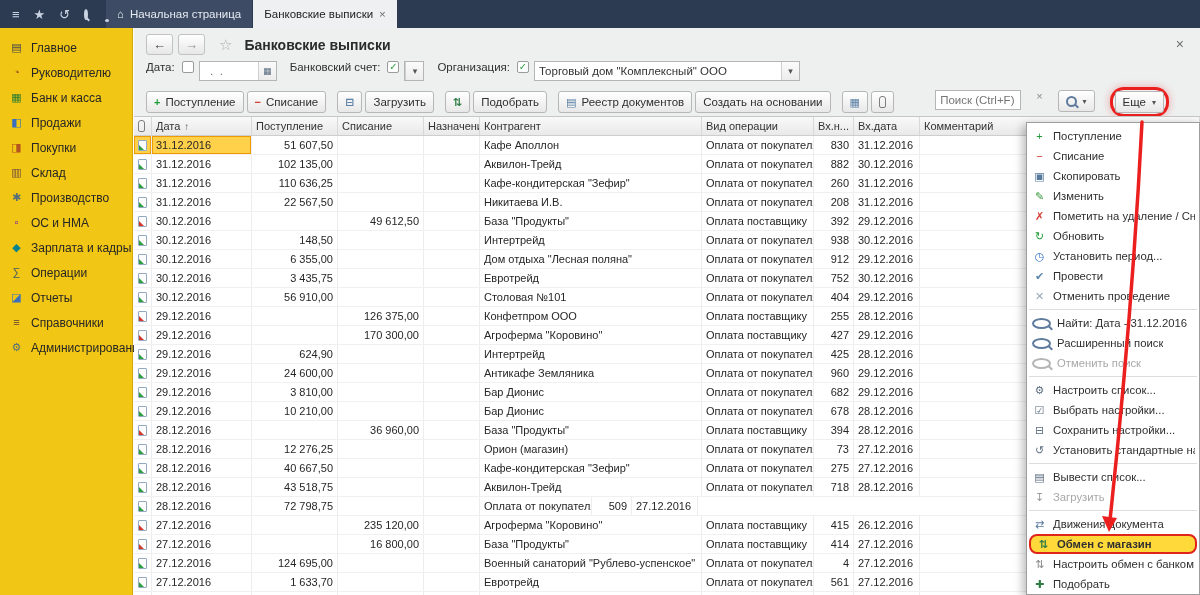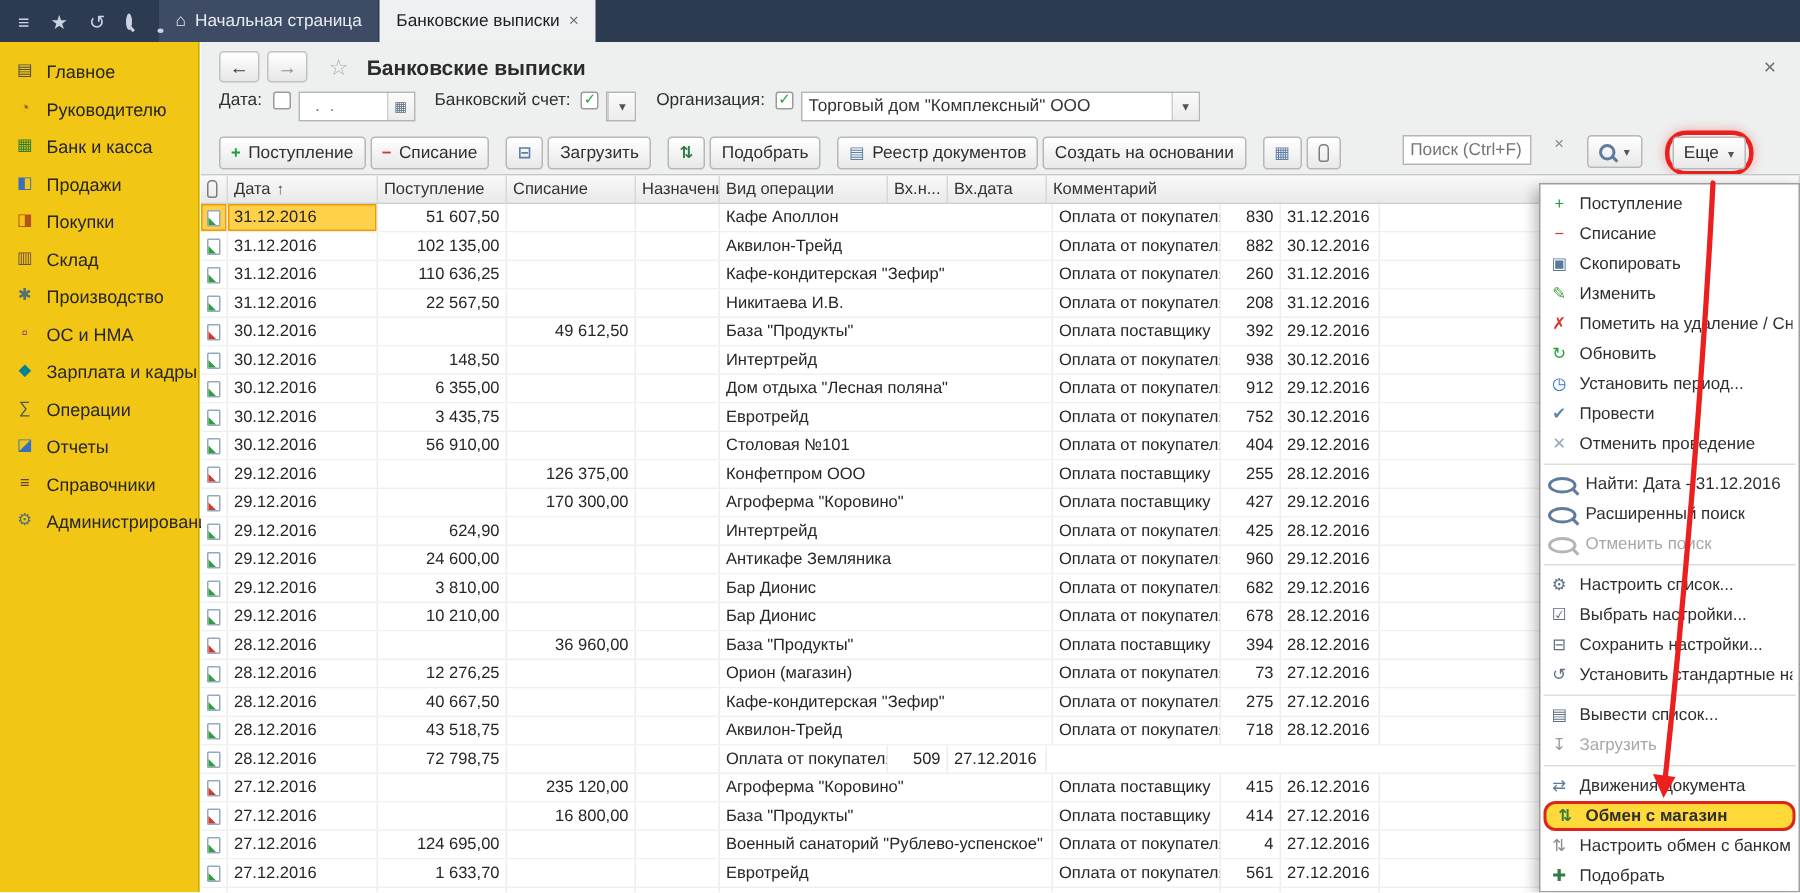--- a/index.html
+++ b/index.html
@@ -265,20 +265,23 @@
           </div>
         <div class="th c2">
             <span>Поступление</span>
           </div>
         <div class="th c3">
             <span>Списание</span>
           </div>
         <div class="th c4">
             <span>Назначение ...</span>
           </div>
+        <div class="th c5">
+            <span>Контрагент</span>
+          </div>
         <div class="th c6">
             <span>Вид операции</span>
           </div>
         <div class="th c7">
             <span>Вх.н...</span>
           </div>
         <div class="th c8">
             <span>Вх.дата</span>
           </div>
         <div class="th c9">

